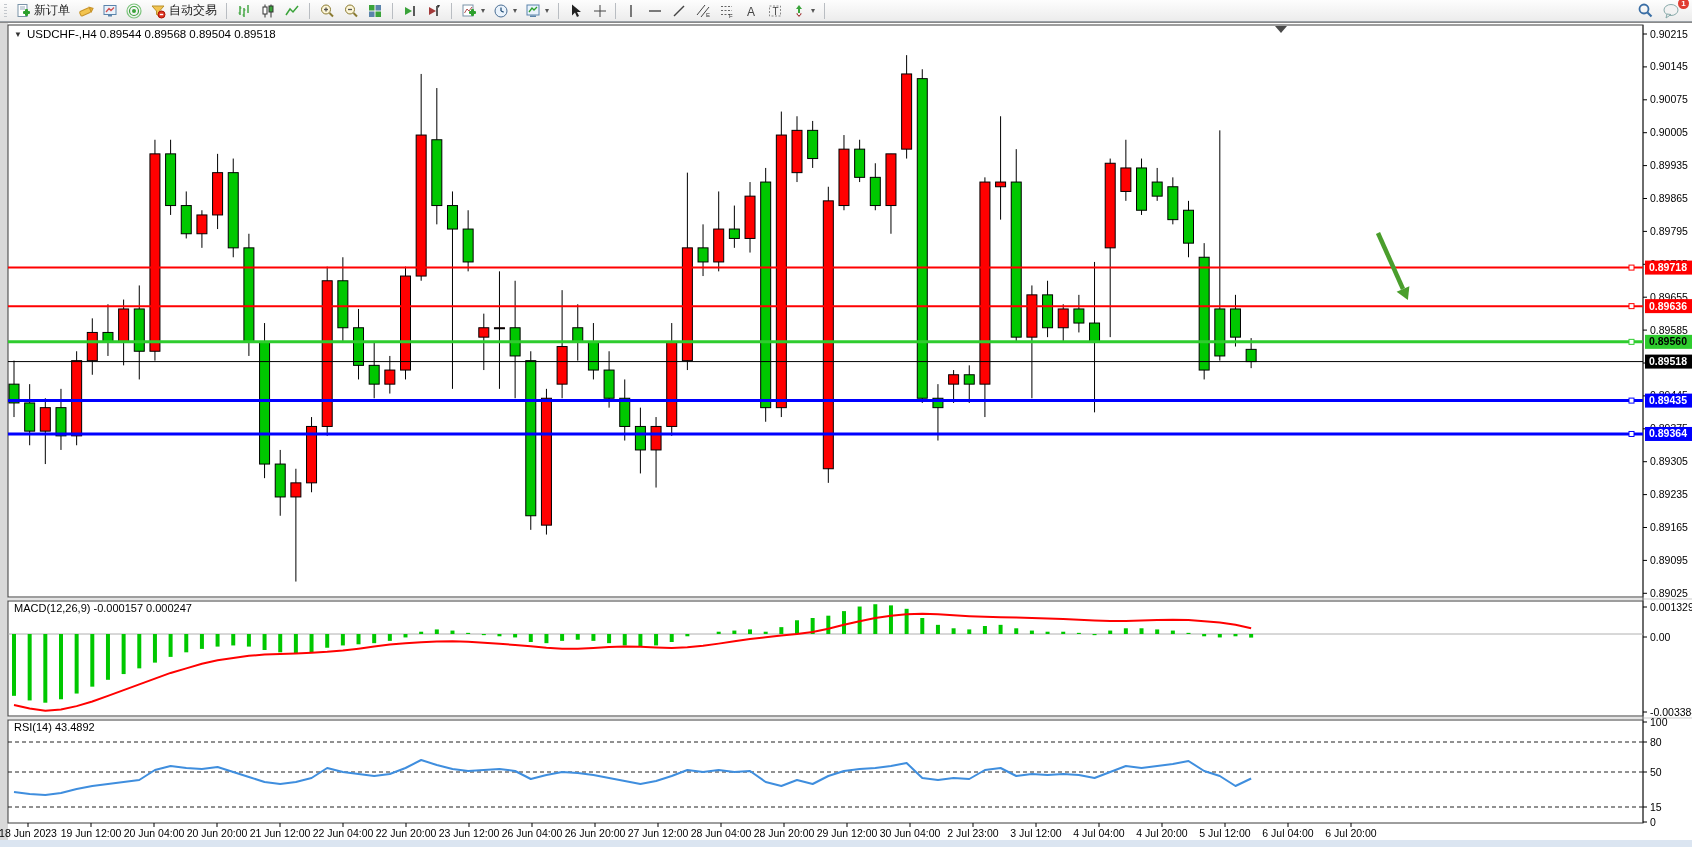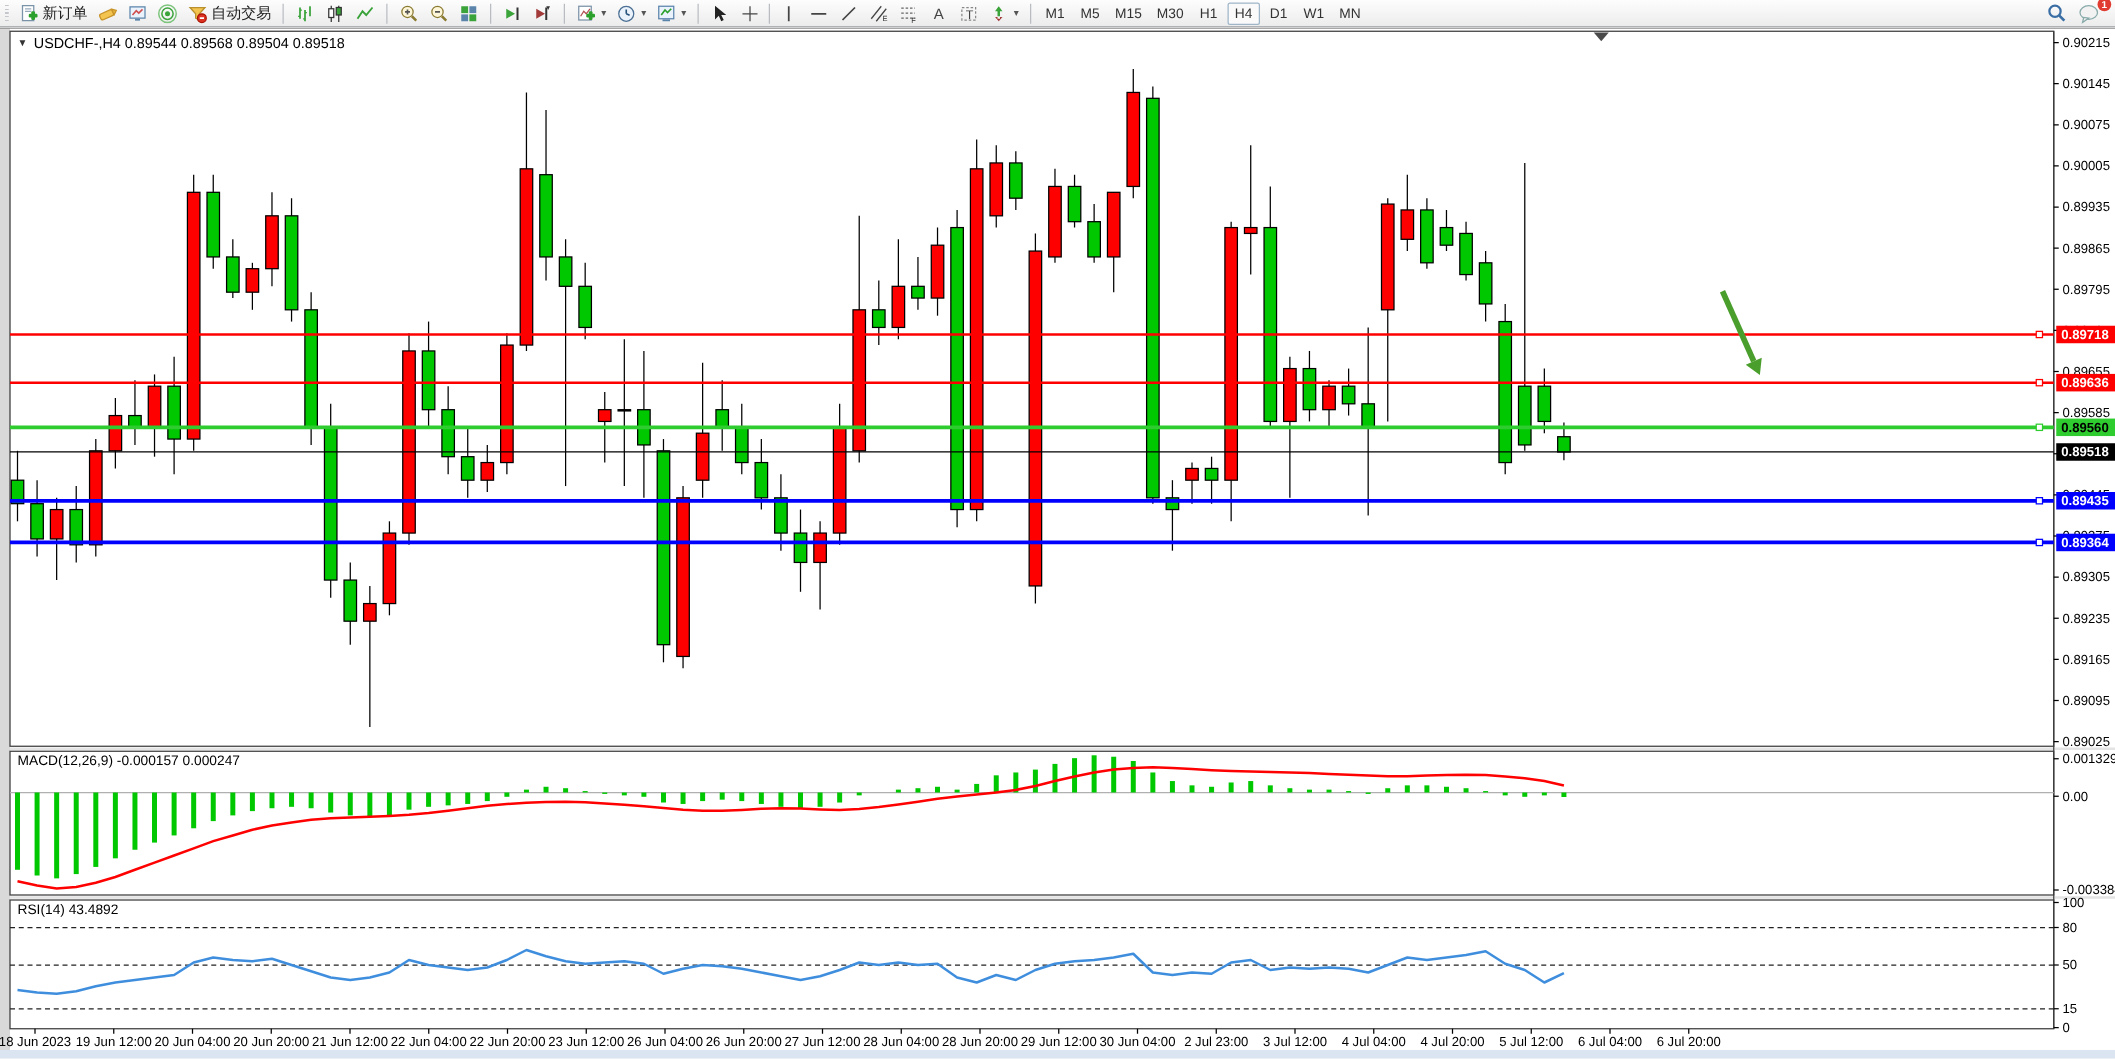--- a/index.html
+++ b/index.html
@@ -296,31 +296,20 @@
         <svg width="16" height="16">
             <polygon points="8,2 11,6 9,6 9,10 7,10 7,6 5,6" fill="#3aa33a"></polygon>
         <polygon points="8,14 5,10.5 7,10.5 7,12 9,12 9,10.5 11,10.5" fill="#a33a3a"></polygon>
           </svg>
       </span>
       <span class="dd">▾</span>
     </div>
   </div>
 
   <span class="tb-sep"></span>
-  <div class="tb-group" id="tf-group">
-      <button class="tf-btn">M1</button>
-      <button class="tf-btn">M5</button>
-      <button class="tf-btn">M15</button>
-      <button class="tf-btn">M30</button>
-      <button class="tf-btn">H1</button>
-      <button class="tf-btn active">H4</button>
-      <button class="tf-btn">D1</button>
-      <button class="tf-btn">W1</button>
-      <button class="tf-btn">MN</button>
-    </div>
 
   <div class="tb-right">
     <div class="tbtn">
       <span>
         <svg width="17" height="17">
             <circle cx="7" cy="7" r="4.5" fill="none" stroke="#3a6ea5" stroke-width="1.8"></circle>
         <line x1="10.5" y1="10.5" x2="14.5" y2="14.5" stroke="#3a6ea5" stroke-width="2.2"></line>
           </svg>
       </span>
     </div>

